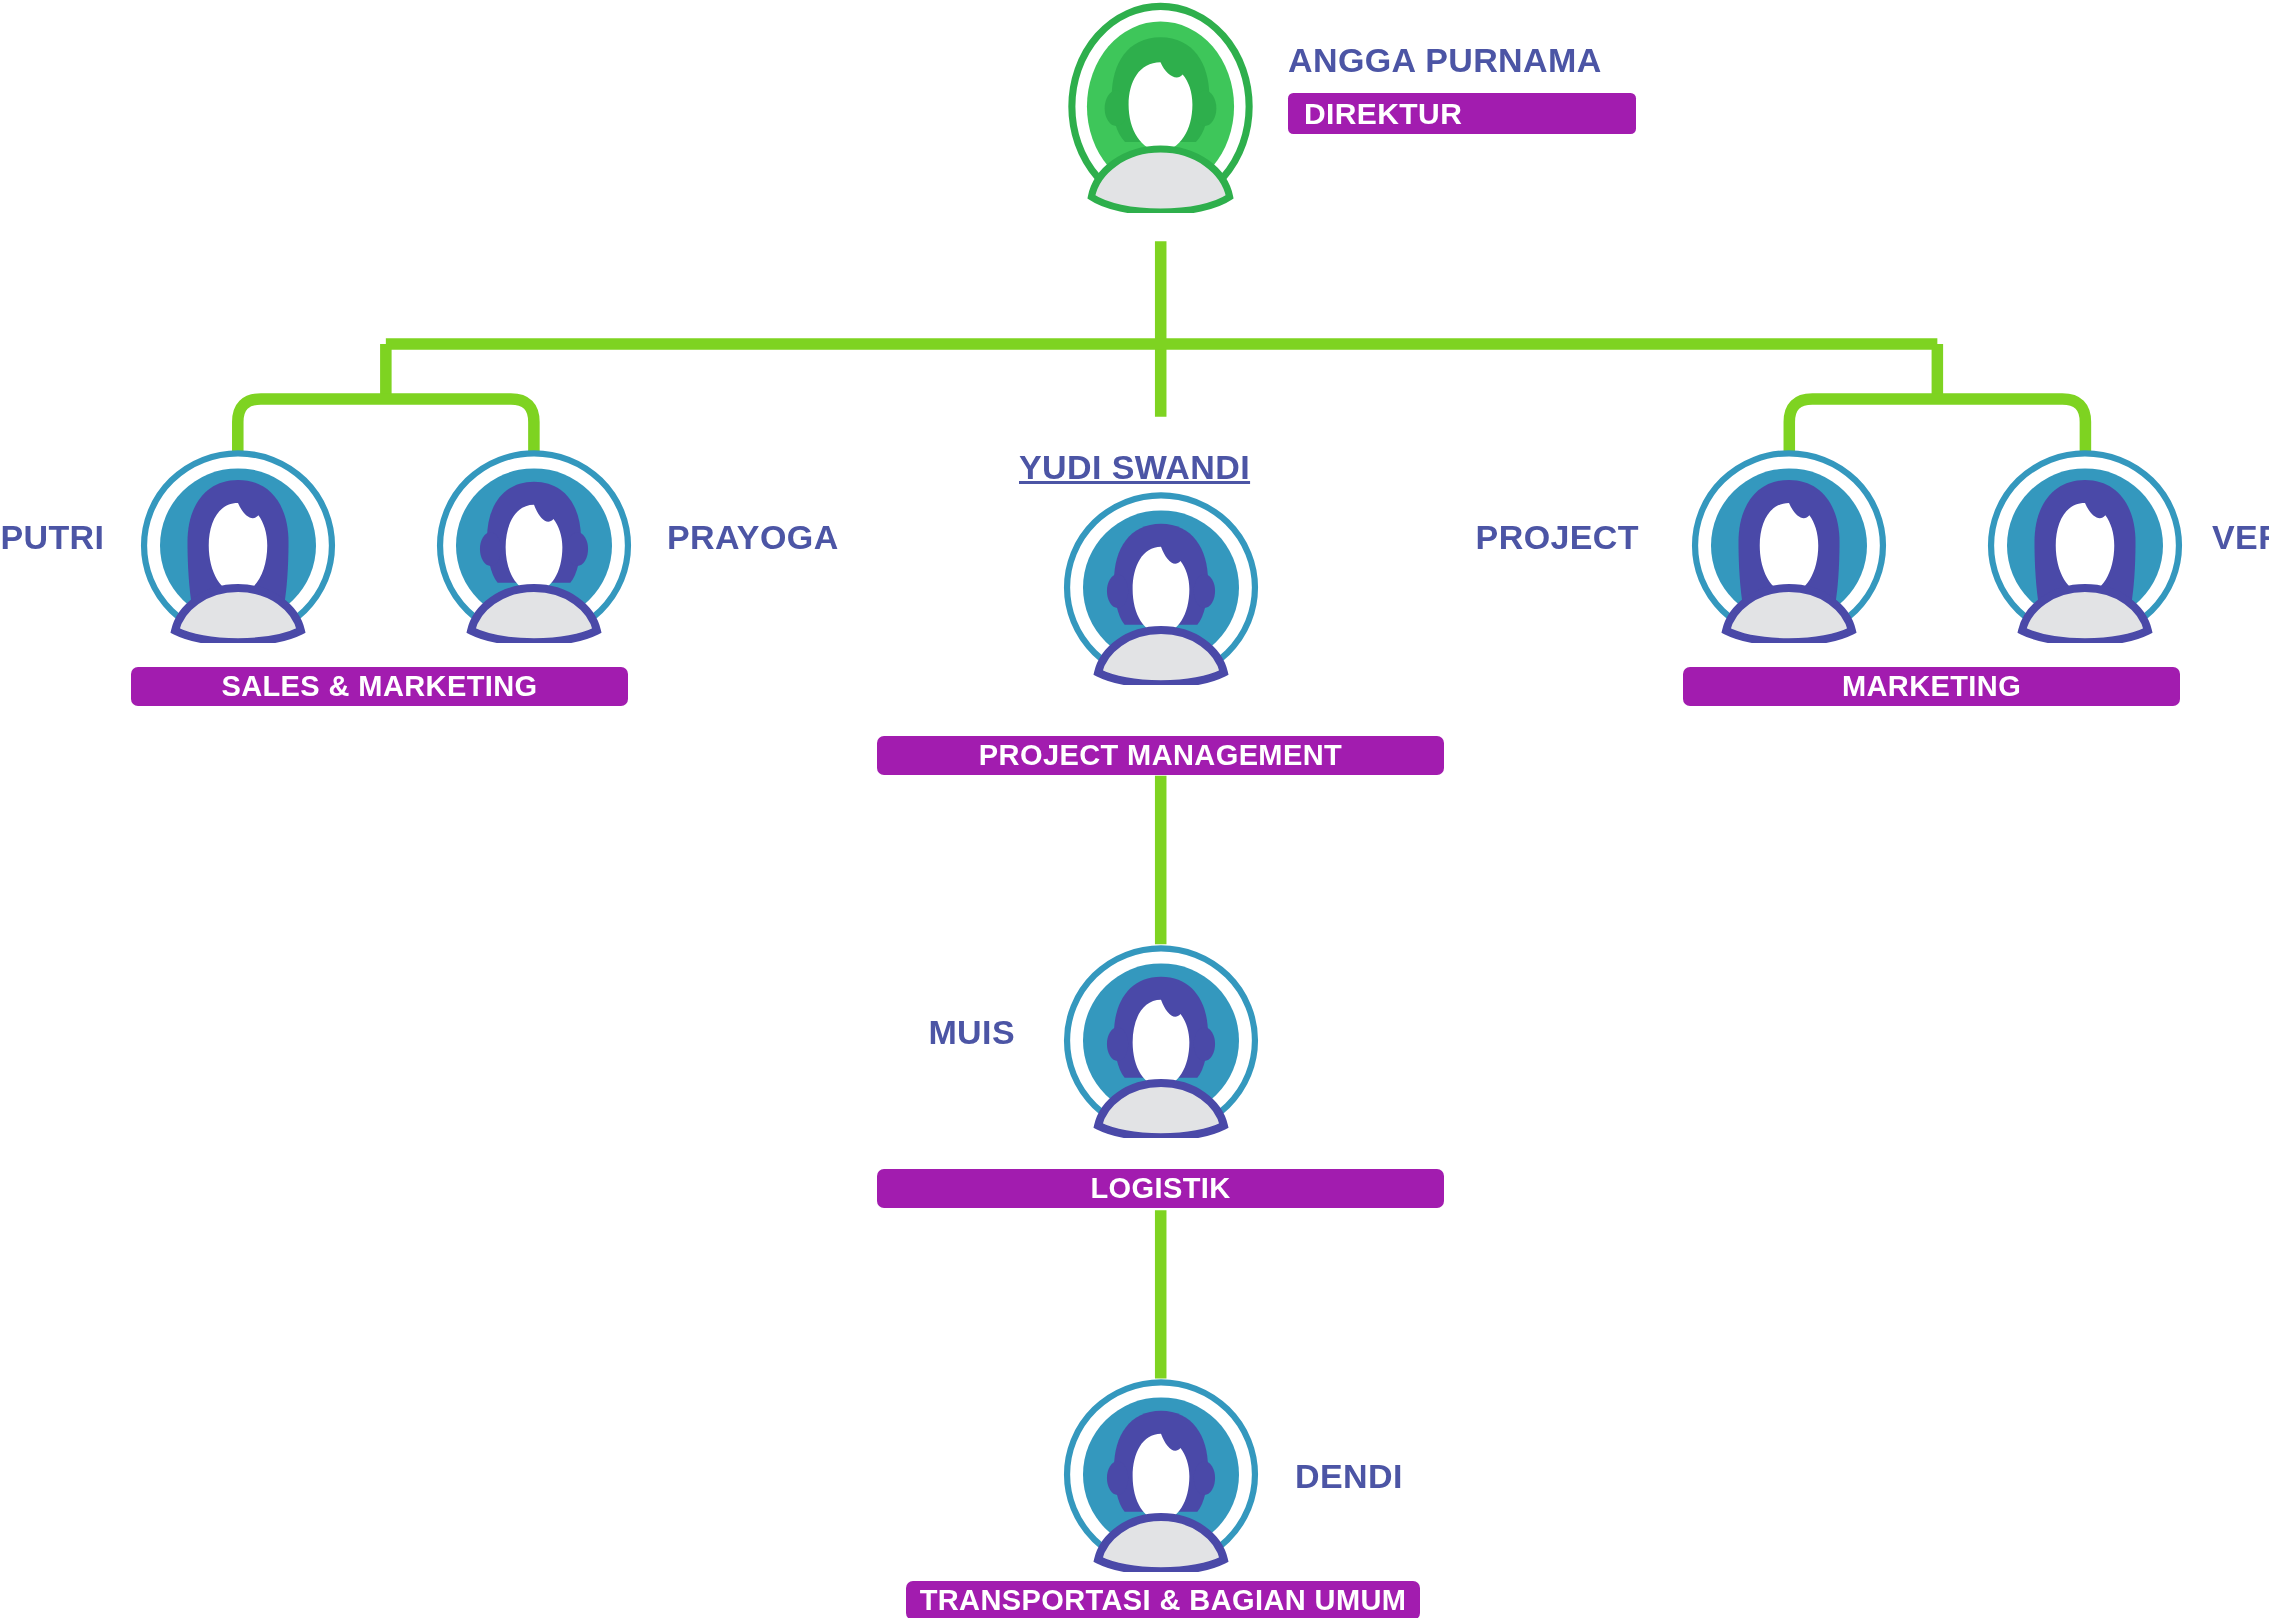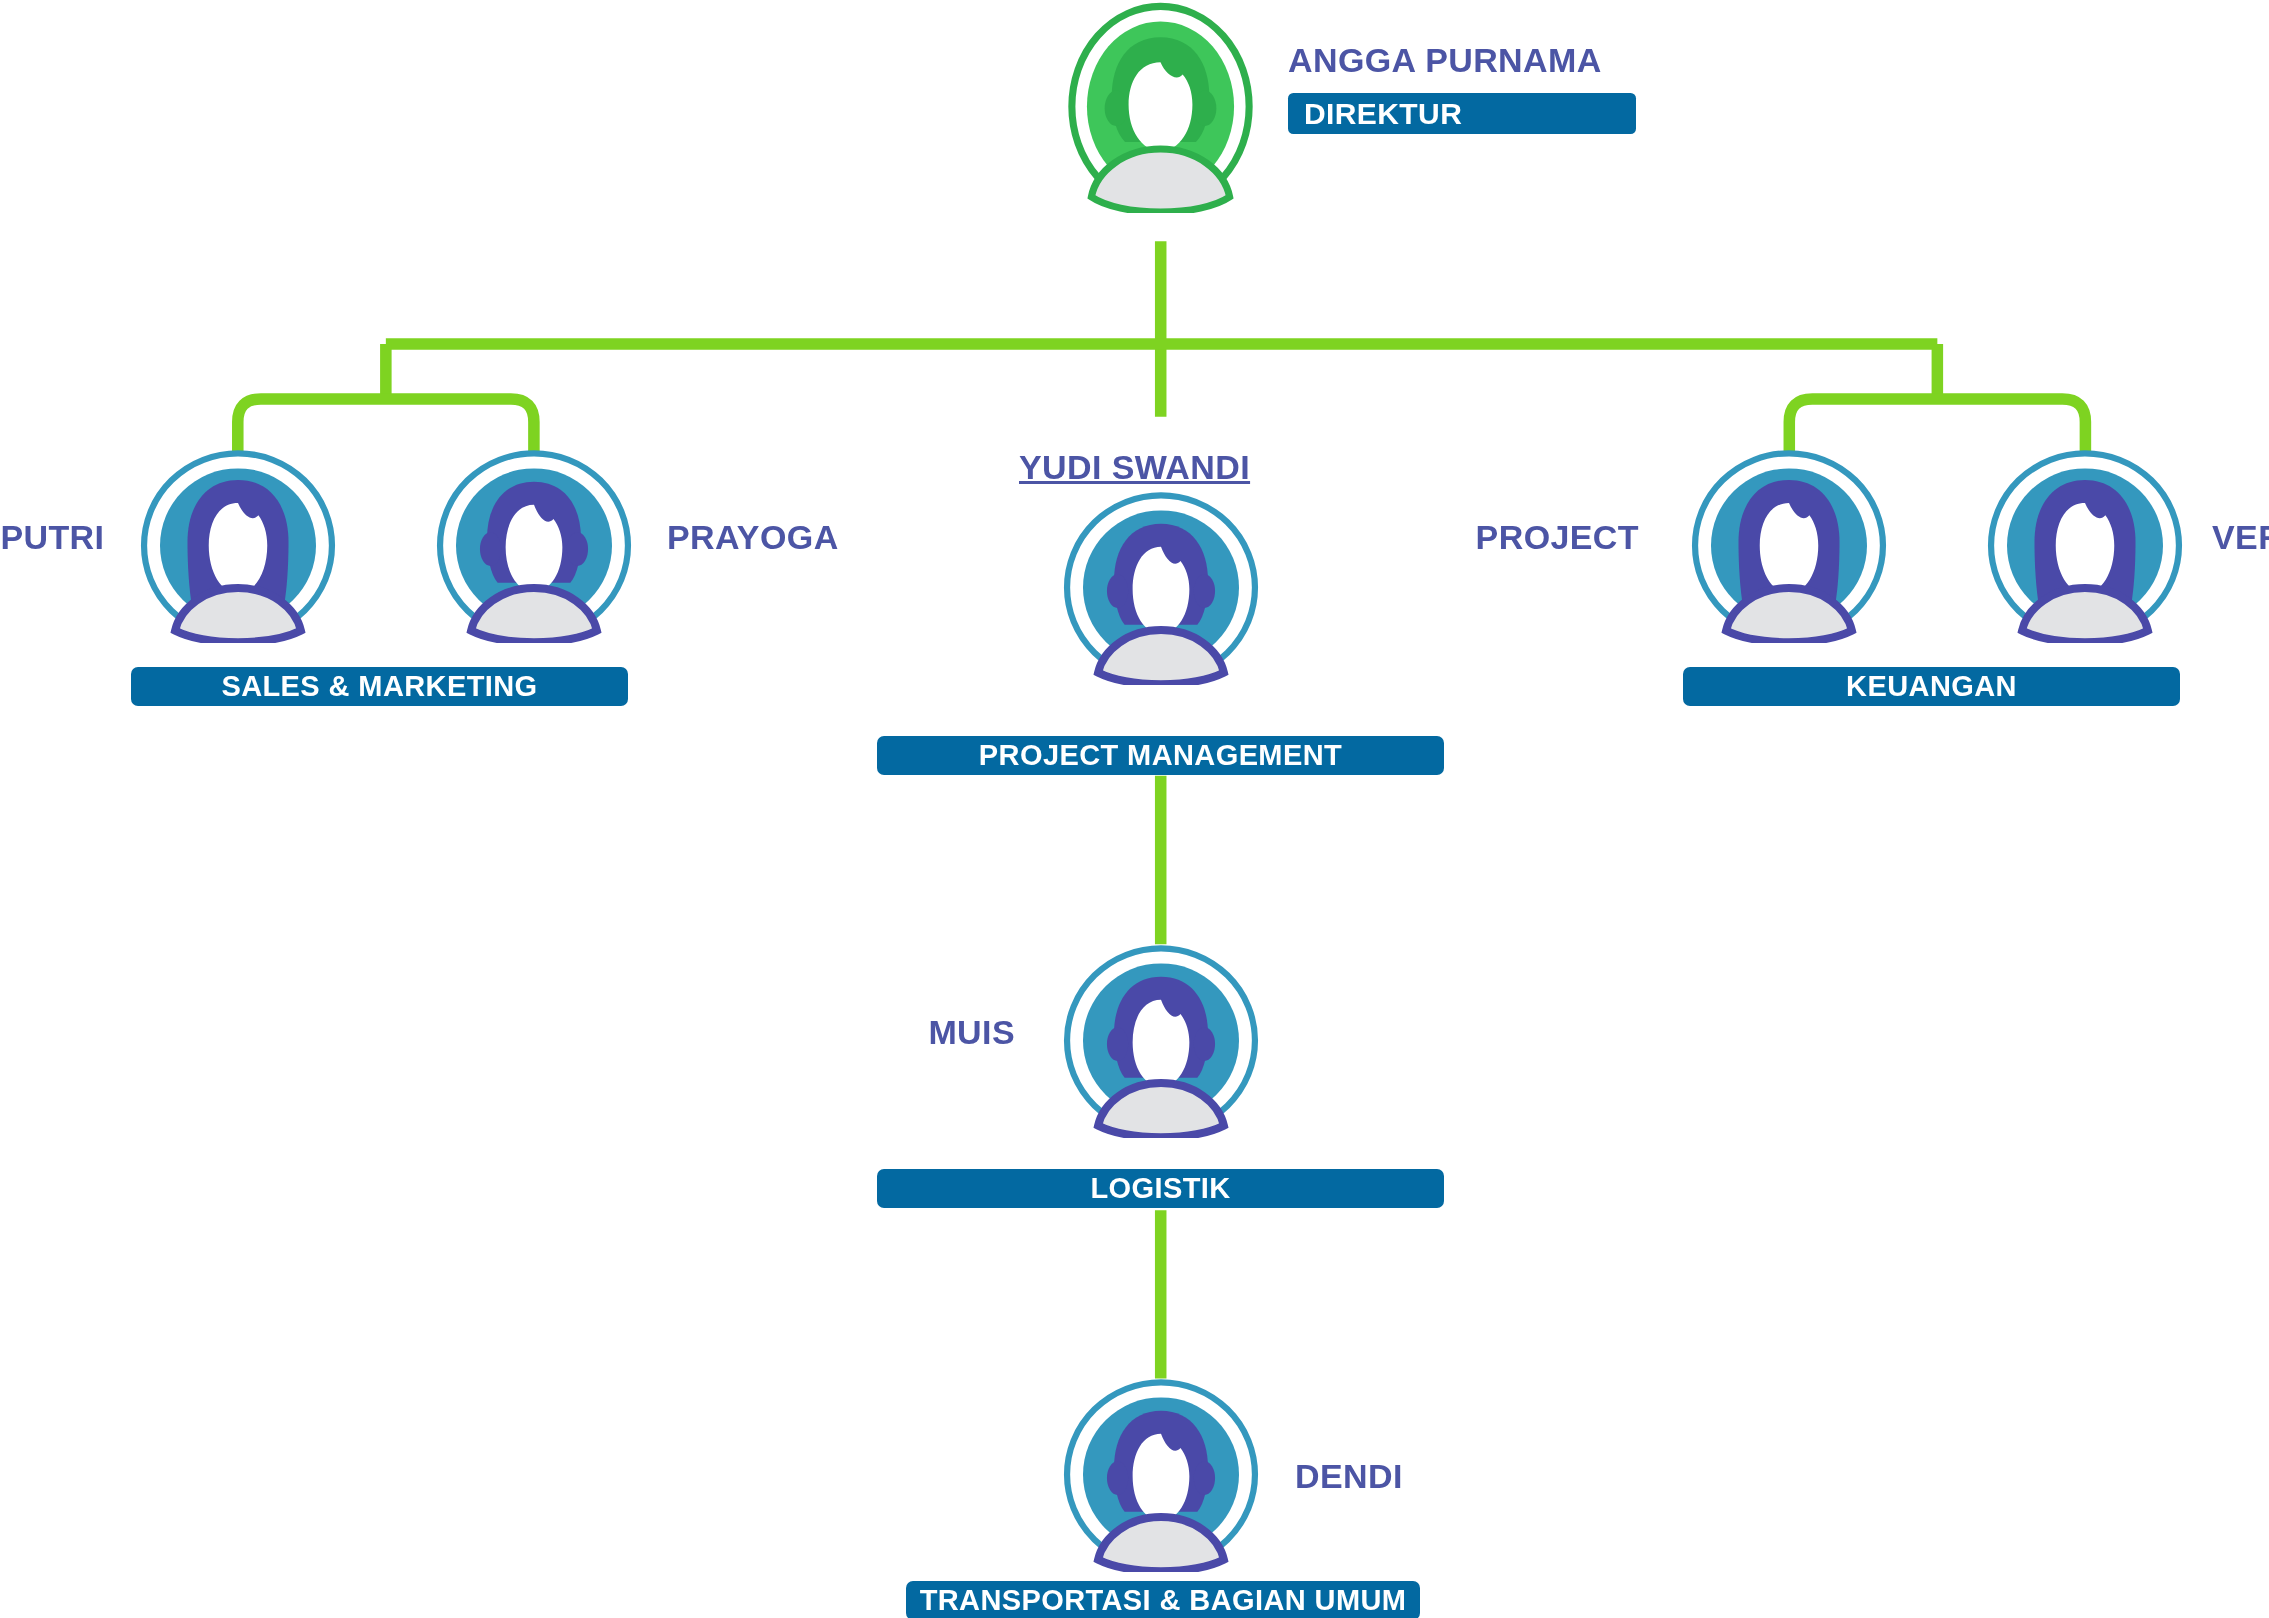--- a/index.html
+++ b/index.html
@@ -43,21 +43,21 @@
     letter-spacing: 0.4px;
     white-space: nowrap;
     font-family: "Liberation Sans", sans-serif;
   }
   .name.left-of  { text-align: right; }
   .name.right-of { text-align: center; }
   .name.above    { text-align: left; text-decoration: underline; }
   
   .pill {
     position: absolute;
-    background: #0369a1;
+    background: #a21caf;
     border-radius: 7px;
     color: #ffffff;
     font-weight: bold;
     font-size: 29px;
     letter-spacing: 0.4px;
     display: flex;
     align-items: center;
     justify-content: center;
     white-space: nowrap;
     box-sizing: border-box;
@@ -148,21 +148,21 @@
     <svg class="avatar" width="204" height="195" viewBox="0 0 230 220">
       <ellipse cx="115" cy="110" rx="106" ry="104" fill="none" stroke="#3498be" stroke-width="7"></ellipse>
       <ellipse cx="115" cy="110" rx="88" ry="87" fill="#3498be"></ellipse>
       <path d="M 115 36 C 78 36 58 66 58 106 C 58 134 60 160 63 178 L 167 178 C 170 160 172 134 172 106 C 172 66 152 36 115 36 Z" fill="#4a49a8"></path>
       <path d="M 115 62 C 93 62 82 84 82 110 C 82 140 96 164 115 164 C 134 164 148 140 148 110 C 148 96 144 84 138 76 C 131 84 121 76 115 62 Z" fill="#ffffff"></path>
       <path d="M 115 158 C 78 158 50 180 44 206 C 62 215 88 219 115 219 C 142 219 168 215 186 206 C 180 180 152 158 115 158 Z" fill="#e2e3e5" stroke="#4a49a8" stroke-width="9"></path>
     </svg>
   </div>
   <div class="name right-of" style="left:2212px; top:518px;">VERA</div>
 
-  <div class="pill" style="left:1683px; top:667px; width:497px; height:39px;">KEUANGAN</div>
+  <div class="pill" style="left:1683px; top:667px; width:497px; height:39px;">MARKETING</div>
 
   <div class="name above" style="left:1019px; top:448px; width:284px;">YUDI SWANDI</div>
   <div class="node" style="left:1059px; top:490px;">
     <svg class="avatar" width="204" height="195" viewBox="0 0 230 220">
       <ellipse cx="115" cy="110" rx="106" ry="104" fill="none" stroke="#3498be" stroke-width="7"></ellipse>
       <ellipse cx="115" cy="110" rx="88" ry="87" fill="#3498be"></ellipse>
       <path d="M 115 38 C 80 38 62 66 62 102 C 62 124 66 142 74 152 L 156 152 C 164 142 168 124 168 102 C 168 66 150 38 115 38 Z" fill="#4a49a8"></path>
       <ellipse cx="66" cy="114" rx="12" ry="19" fill="#4a49a8"></ellipse>
       <ellipse cx="164" cy="114" rx="12" ry="19" fill="#4a49a8"></ellipse>
       <path d="M 115 64 C 94 64 83 86 83 112 C 83 140 96 162 115 162 C 134 162 147 140 147 112 C 147 99 143 88 137 80 C 130 88 121 80 115 64 Z" fill="#ffffff"></path>

